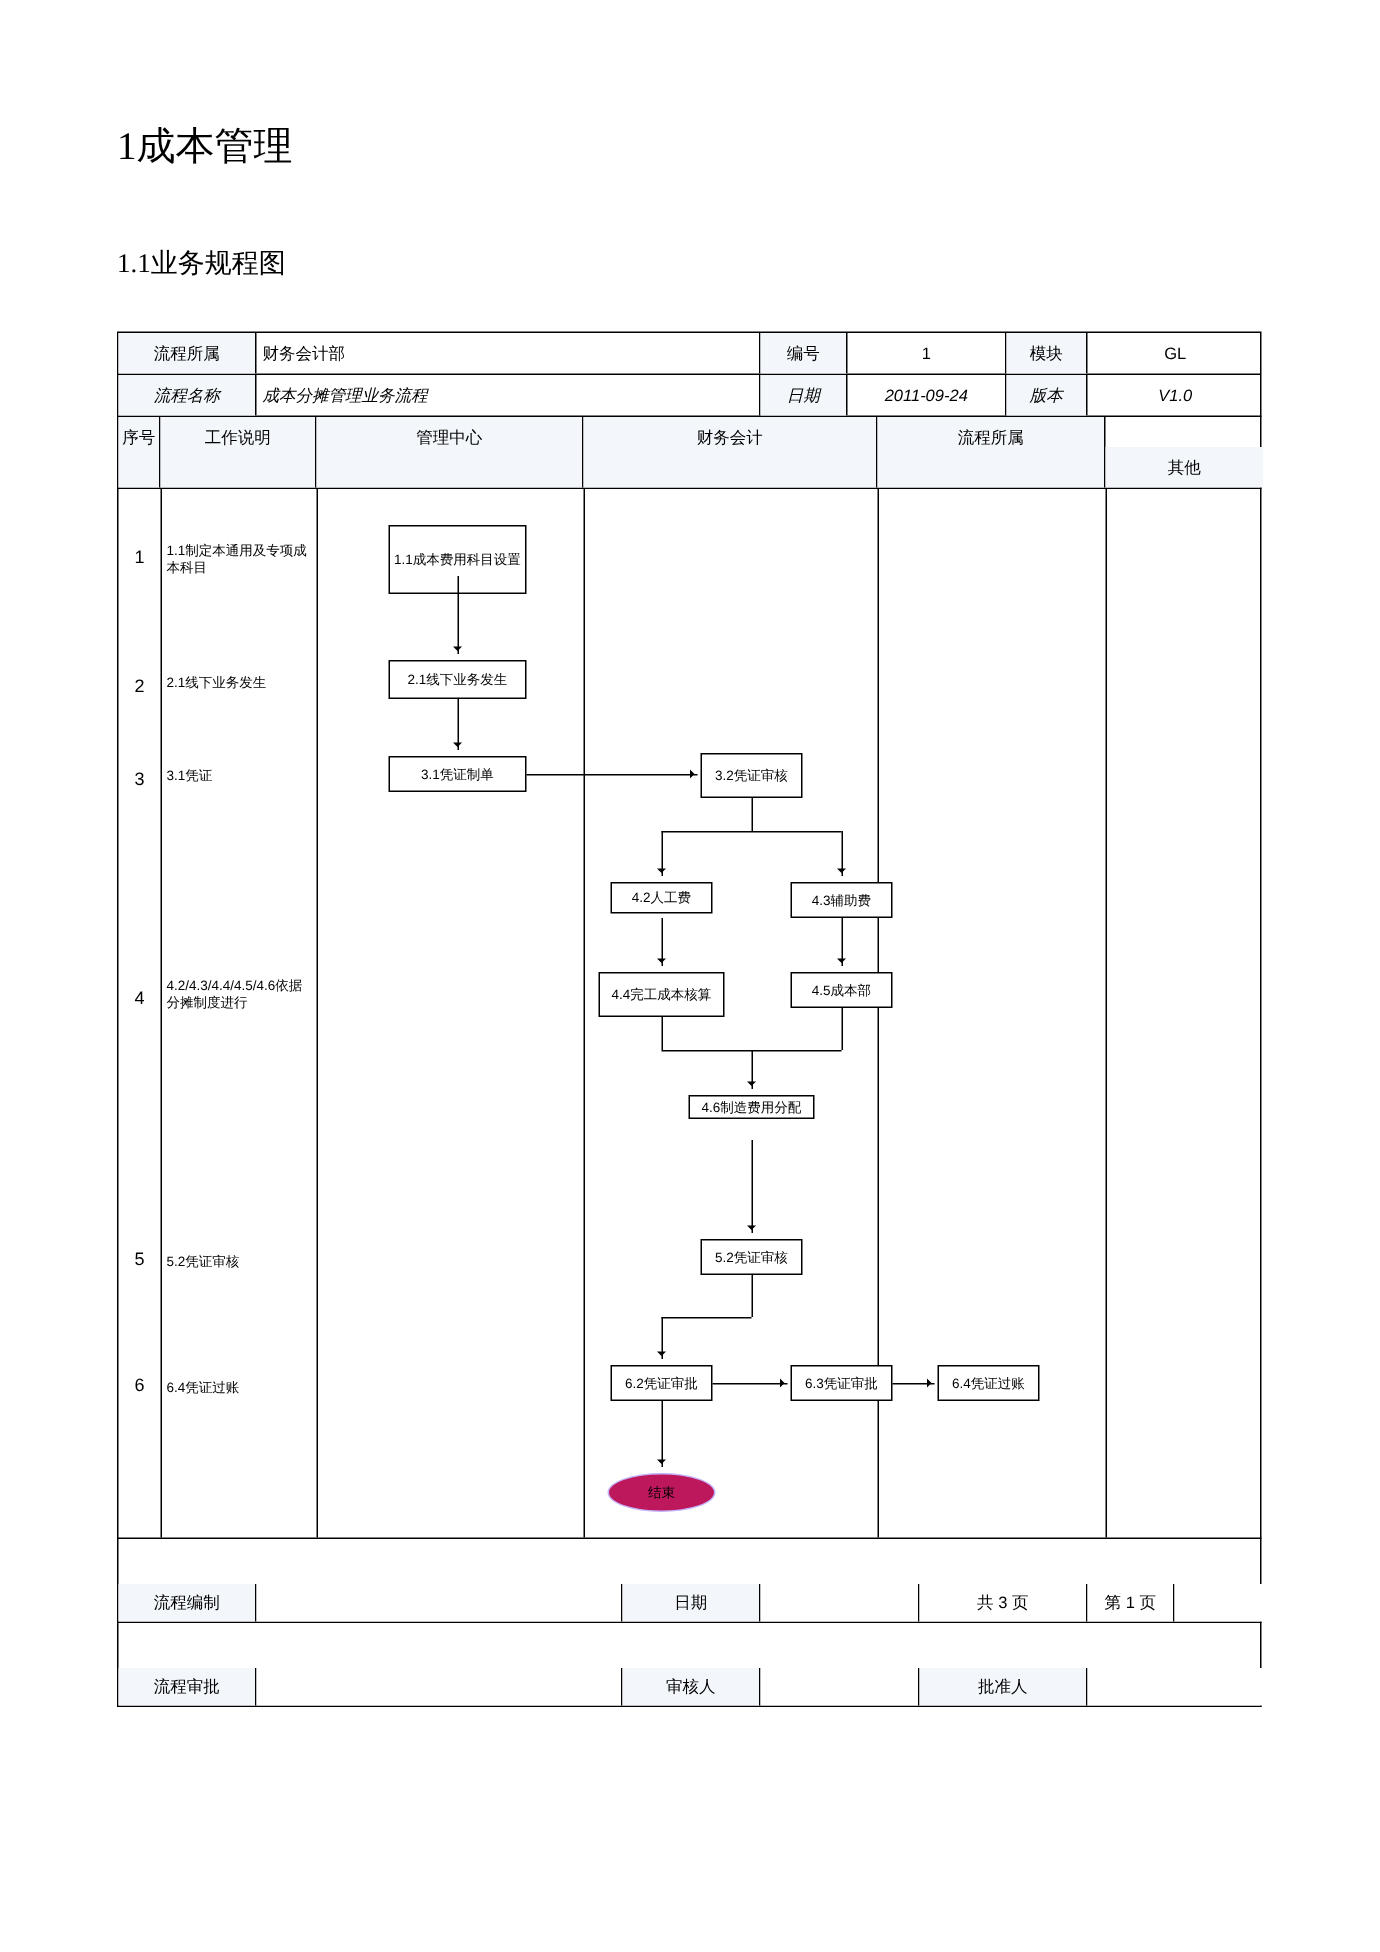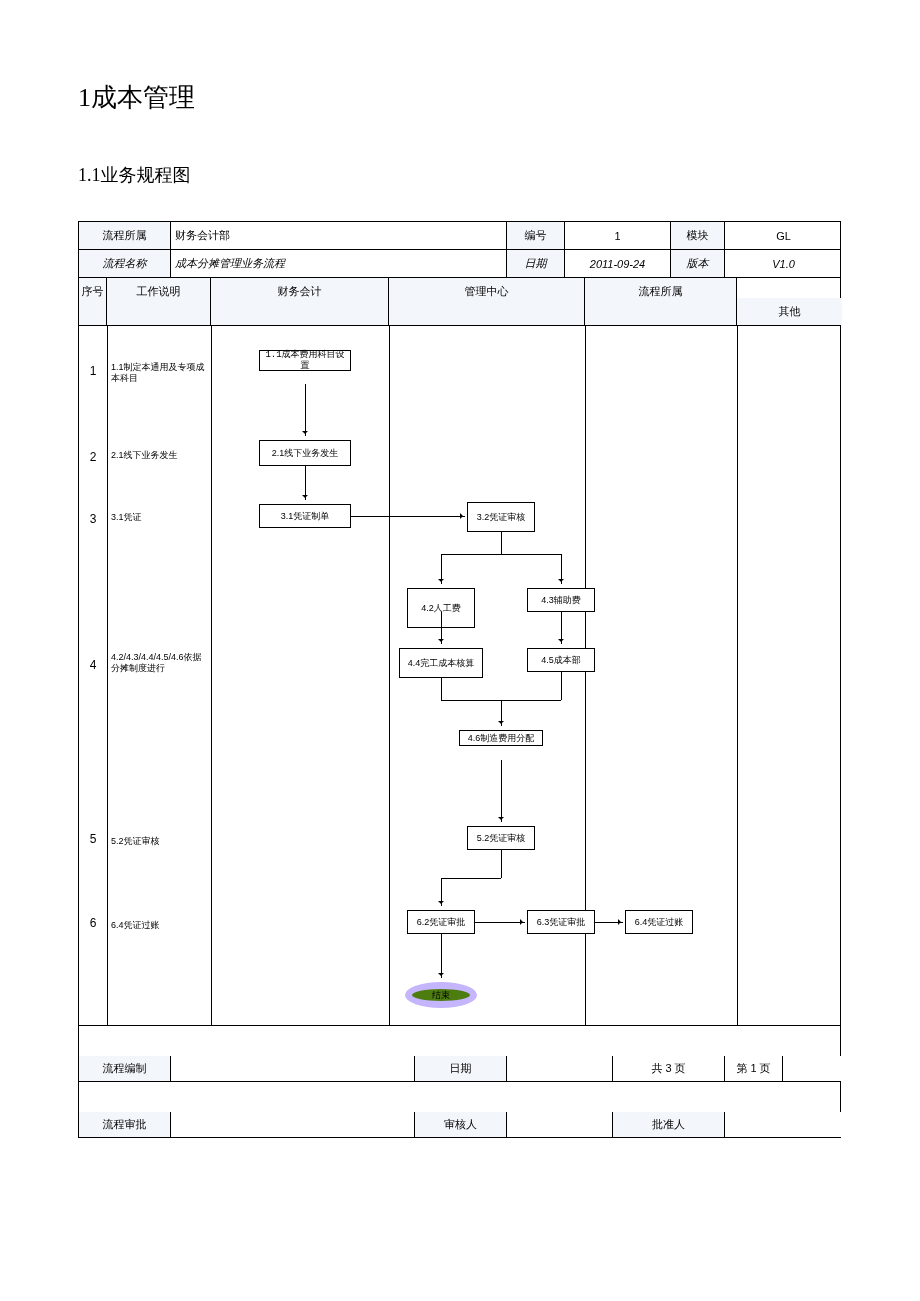--- a/index.html
+++ b/index.html
@@ -24,21 +24,21 @@
 
   
   .lane-body { position: relative; height: 700px; border: 1px solid #000; border-top: none; }
   .vline { position: absolute; top: 0; bottom: 0; width: 1px; background: #000; }
   .v1 { left: 28px; } .v2 { left: 132px; } .v3 { left: 310px; } .v4 { left: 506px; } .v5 { left: 658px; }
 
   .stepnum { position: absolute; left: 0; width: 28px; text-align: center; font-size: 12px; }
   .desc { position: absolute; left: 32px; width: 96px; font-size: 9px; line-height: 1.2; }
 
   .box { position: absolute; border: 1px solid #000; background: #fff; font-size: 9px; text-align: center; padding: 4px 2px; line-height: 1.2; display: flex; align-items: center; justify-content: center; }
-  .oval { position: absolute; border: 7px solid #c4b5fd; background: #4d7c0f; border-radius: 50% / 50%; font-size: 9px; display: flex; align-items: center; justify-content: center; }
+  .oval { position: absolute; border: 1px solid #c4b5fd; background: #be185d; border-radius: 50% / 50%; font-size: 9px; display: flex; align-items: center; justify-content: center; }
 
   
   .arr-v { position: absolute; width: 1px; background: #000; }
   .arr-v:after { content: ""; position: absolute; left: -3px; bottom: -1px; border: 3.5px solid transparent; border-top-color: #000; }
   .arr-h { position: absolute; height: 1px; background: #000; }
   .arr-h:after { content: ""; position: absolute; right: -1px; top: -3px; border: 3.5px solid transparent; border-left-color: #000; }
   .line-h { position: absolute; height: 1px; background: #000; }
   .line-v { position: absolute; width: 1px; background: #000; }
 
   
@@ -71,22 +71,22 @@
       <div class="hdr-cell" style="justify-content:flex-start;">成本分摊管理业务流程</div>
       <div class="hdr-cell hdr-label">日期</div>
       <div class="hdr-cell">2011-09-24</div>
       <div class="hdr-cell hdr-label">版本</div>
       <div class="hdr-cell">V1.0</div>
     </div>
 
     <div class="lane-hdr">
       <div>序号</div>
       <div>工作说明</div>
+      <div>管理中心</div>
       <div>财务会计</div>
-      <div>管理中心</div>
       <div>流程所属</div>
       <div>其他</div>
     </div>
 
     <div class="lane-body">
       <div class="vline v1"></div>
       <div class="vline v2"></div>
       <div class="vline v3"></div>
       <div class="vline v4"></div>
       <div class="vline v5"></div>
@@ -102,35 +102,35 @@
 
       <div class="stepnum" style="top:332px;">4</div>
       <div class="desc" style="top:326px;">4.2/4.3/4.4/4.5/4.6依据分摊制度进行</div>
 
       <div class="stepnum" style="top:506px;">5</div>
       <div class="desc" style="top:510px;">5.2凭证审核</div>
 
       <div class="stepnum" style="top:590px;">6</div>
       <div class="desc" style="top:594px;">6.4凭证过账</div>
 
-      <div class="box" style="left:180px;top:24px;width:92px;height:21px;font-family:Liberation Mono, monospace;">1.1成本费用科目设置</div>
+      <div class="box" style="left:180px;top:24px;width:92px;height:46px;">1.1成本费用科目设置</div>
       <div class="arr-v" style="left:226px;top:58px;height:52px;"></div>
       <div class="box" style="left:180px;top:114px;width:92px;height:26px;">2.1线下业务发生</div>
       <div class="arr-v" style="left:226px;top:140px;height:34px;"></div>
       <div class="box" style="left:180px;top:178px;width:92px;height:24px;">3.1凭证制单</div>
 
       <div class="arr-h" style="left:272px;top:190px;width:114px;"></div>
       <div class="box" style="left:388px;top:176px;width:68px;height:30px;">3.2凭证审核</div>
 
       <div class="line-v" style="left:422px;top:206px;height:22px;"></div>
       <div class="line-h" style="left:362px;top:228px;width:120px;"></div>
       <div class="arr-v" style="left:362px;top:228px;height:30px;"></div>
       <div class="arr-v" style="left:482px;top:228px;height:30px;"></div>
 
-      <div class="box" style="left:328px;top:262px;width:68px;height:40px;">4.2人工费</div>
+      <div class="box" style="left:328px;top:262px;width:68px;height:21px;">4.2人工费</div>
       <div class="box" style="left:448px;top:262px;width:68px;height:24px;">4.3辅助费</div>
 
       <div class="arr-v" style="left:362px;top:286px;height:32px;"></div>
       <div class="arr-v" style="left:482px;top:286px;height:32px;"></div>
 
       <div class="box" style="left:320px;top:322px;width:84px;height:30px;">4.4完工成本核算</div>
       <div class="box" style="left:448px;top:322px;width:68px;height:24px;">4.5成本部</div>
 
       <div class="line-v" style="left:362px;top:352px;height:22px;"></div>
       <div class="line-v" style="left:482px;top:346px;height:28px;"></div>

